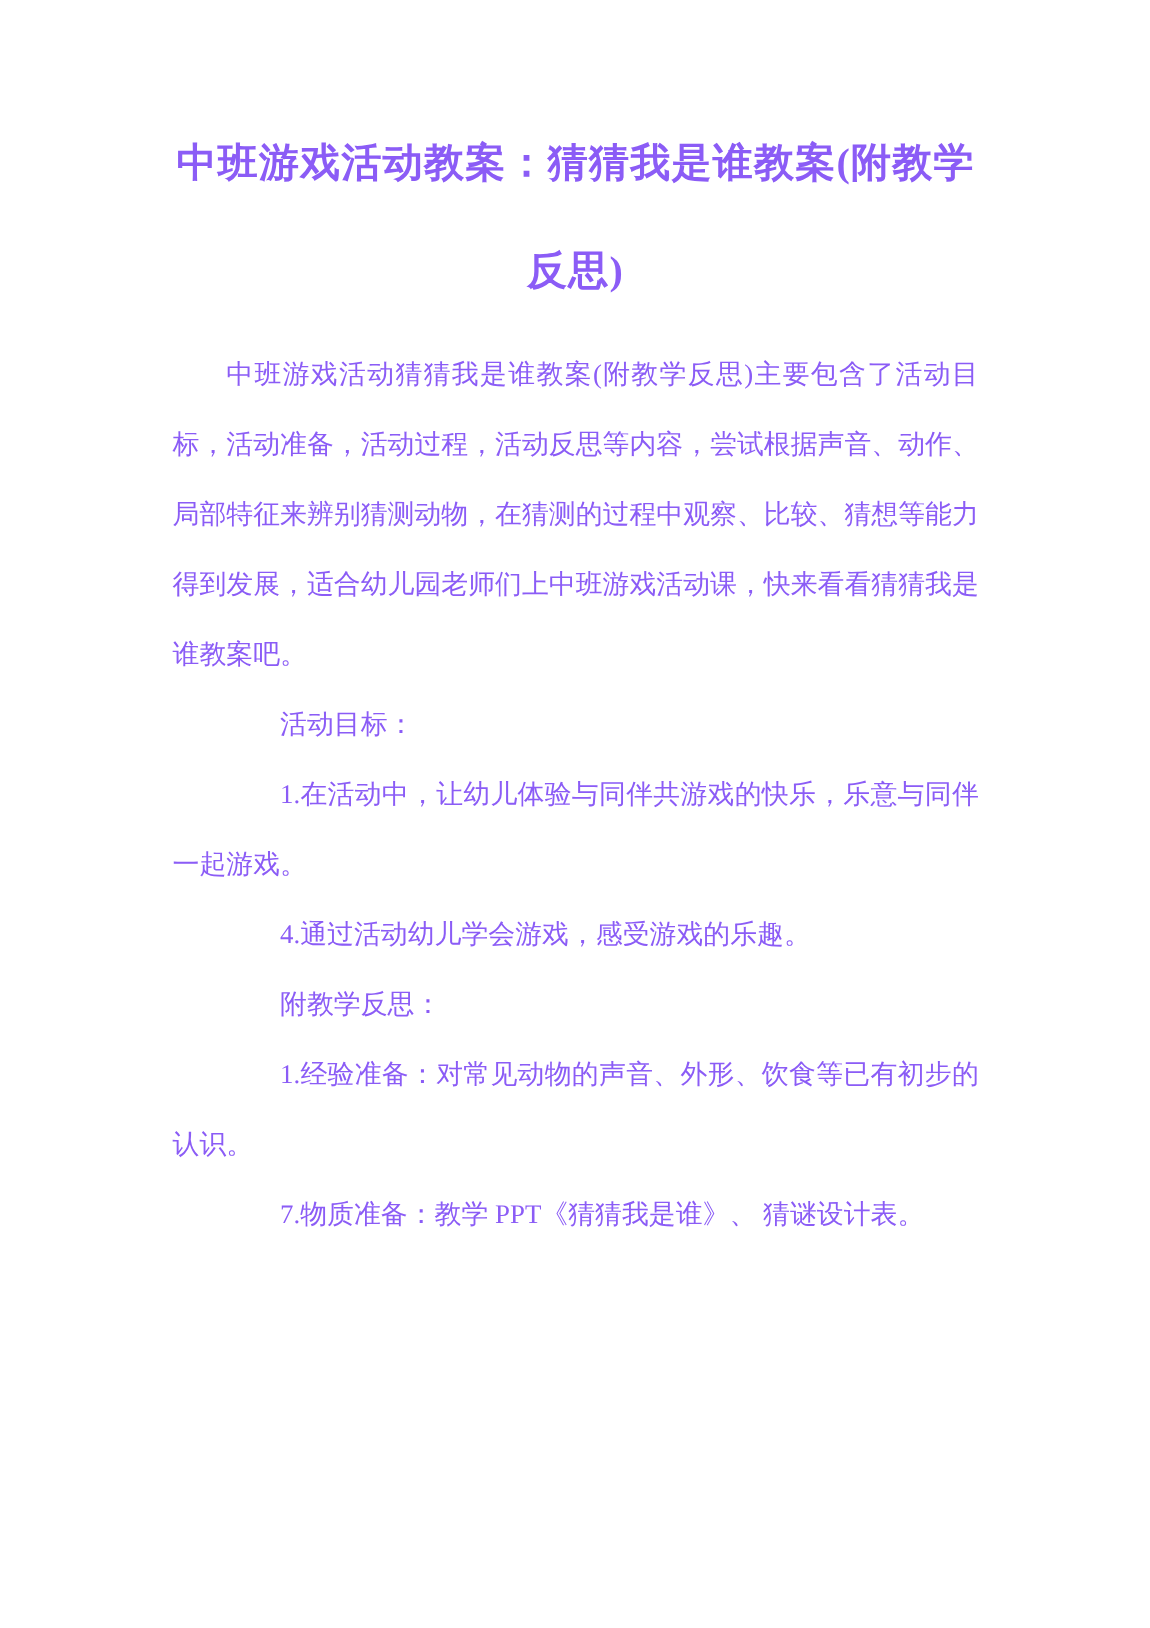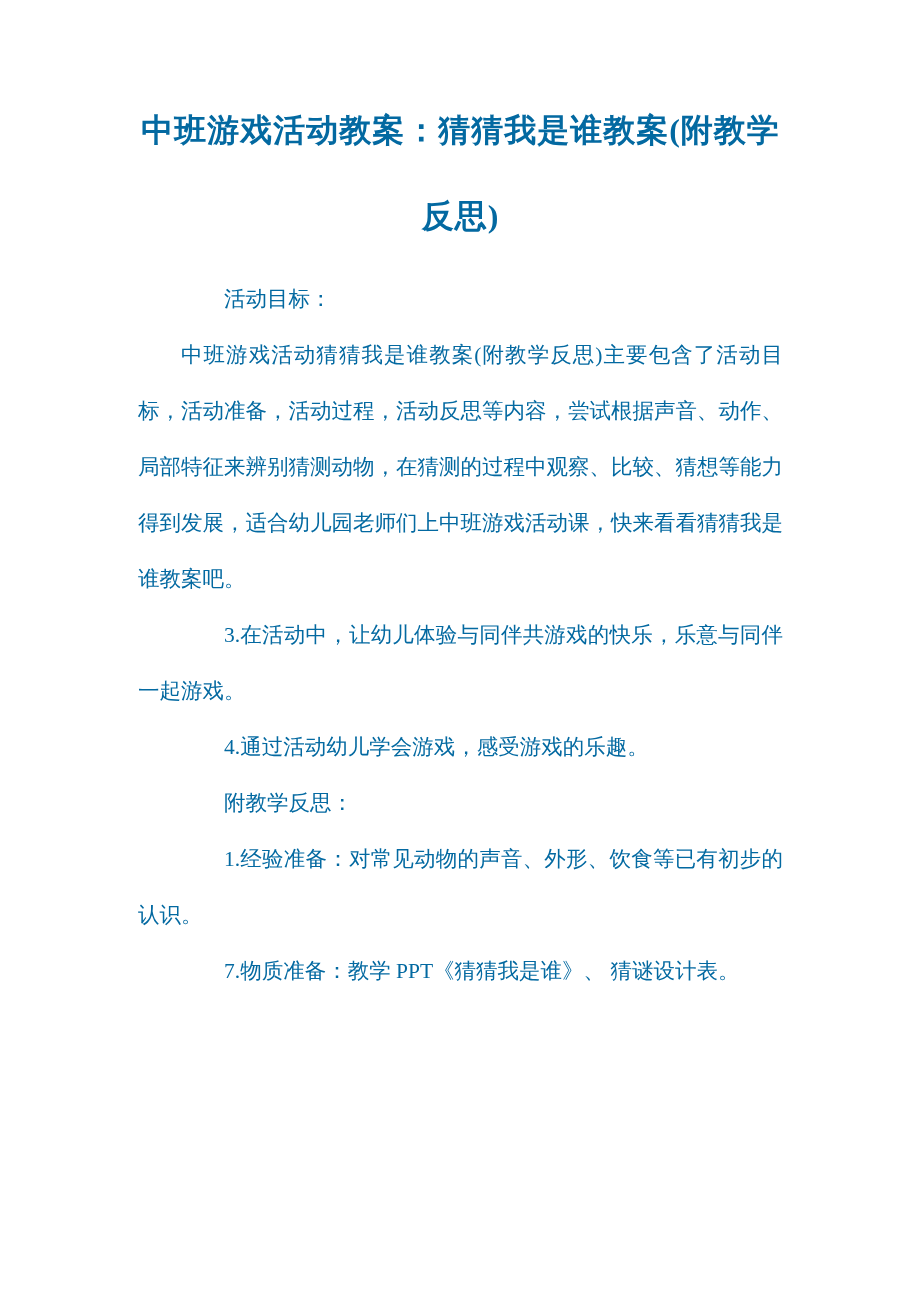--- a/index.html
+++ b/index.html
@@ -7,21 +7,21 @@
     padding: 0;
     background: #ffffff;
   }
   .page {
     position: relative;
     width: 920px;
     height: 1302px;
     box-sizing: border-box;
     padding: 87px 137px 0 138px;
     background: #ffffff;
-    color: #0369a1;
+    color: #8b5cf6;
     font-family: "Liberation Serif", "DejaVu Serif", serif;
     overflow: hidden;
   }
   .doc-title {
     margin: 0 0 12px 0;
     font-size: 32px;
     font-weight: bold;
     line-height: 86px;
     text-align: center;
     letter-spacing: 1px;
@@ -40,28 +40,28 @@
   .para.item {
     text-indent: 4em;
   }
 </style>
 </head>
 <body>
 
 <div class="page">
   <h1 class="doc-title">中班游戏活动教案：猜猜我是谁教案(附教学反思)</h1>
 
+  <p class="para intro">中班游戏活动猜猜我是谁教案(附教学反思)主要包含了活动目标，活动准备，活动过程，活动反思等内容，尝试根据声音、动作、局部特征来辨别猜测动物，在猜测的过程中观察、比较、猜想等能力得到发展，适合幼儿园老师们上中班游戏活动课，快来看看猜猜我是谁教案吧。</p>
+
   <p class="para section">活动目标：</p>
-
-  <p class="para intro">中班游戏活动猜猜我是谁教案(附教学反思)主要包含了活动目标，活动准备，活动过程，活动反思等内容，尝试根据声音、动作、局部特征来辨别猜测动物，在猜测的过程中观察、比较、猜想等能力得到发展，适合幼儿园老师们上中班游戏活动课，快来看看猜猜我是谁教案吧。</p>
 
 
 
 
-  <p class="para item">3.在活动中，让幼儿体验与同伴共游戏的快乐，乐意与同伴一起游戏。</p>
+  <p class="para item">1.在活动中，让幼儿体验与同伴共游戏的快乐，乐意与同伴一起游戏。</p>
 
   <p class="para item">4.通过活动幼儿学会游戏，感受游戏的乐趣。</p>
 
   <p class="para section">附教学反思：</p>
 
   <p class="para item">1.经验准备：对常见动物的声音、外形、饮食等已有初步的认识。</p>
 
   <p class="para item">7.物质准备：教学 PPT《猜猜我是谁》、 猜谜设计表。</p>
 </div>
 

